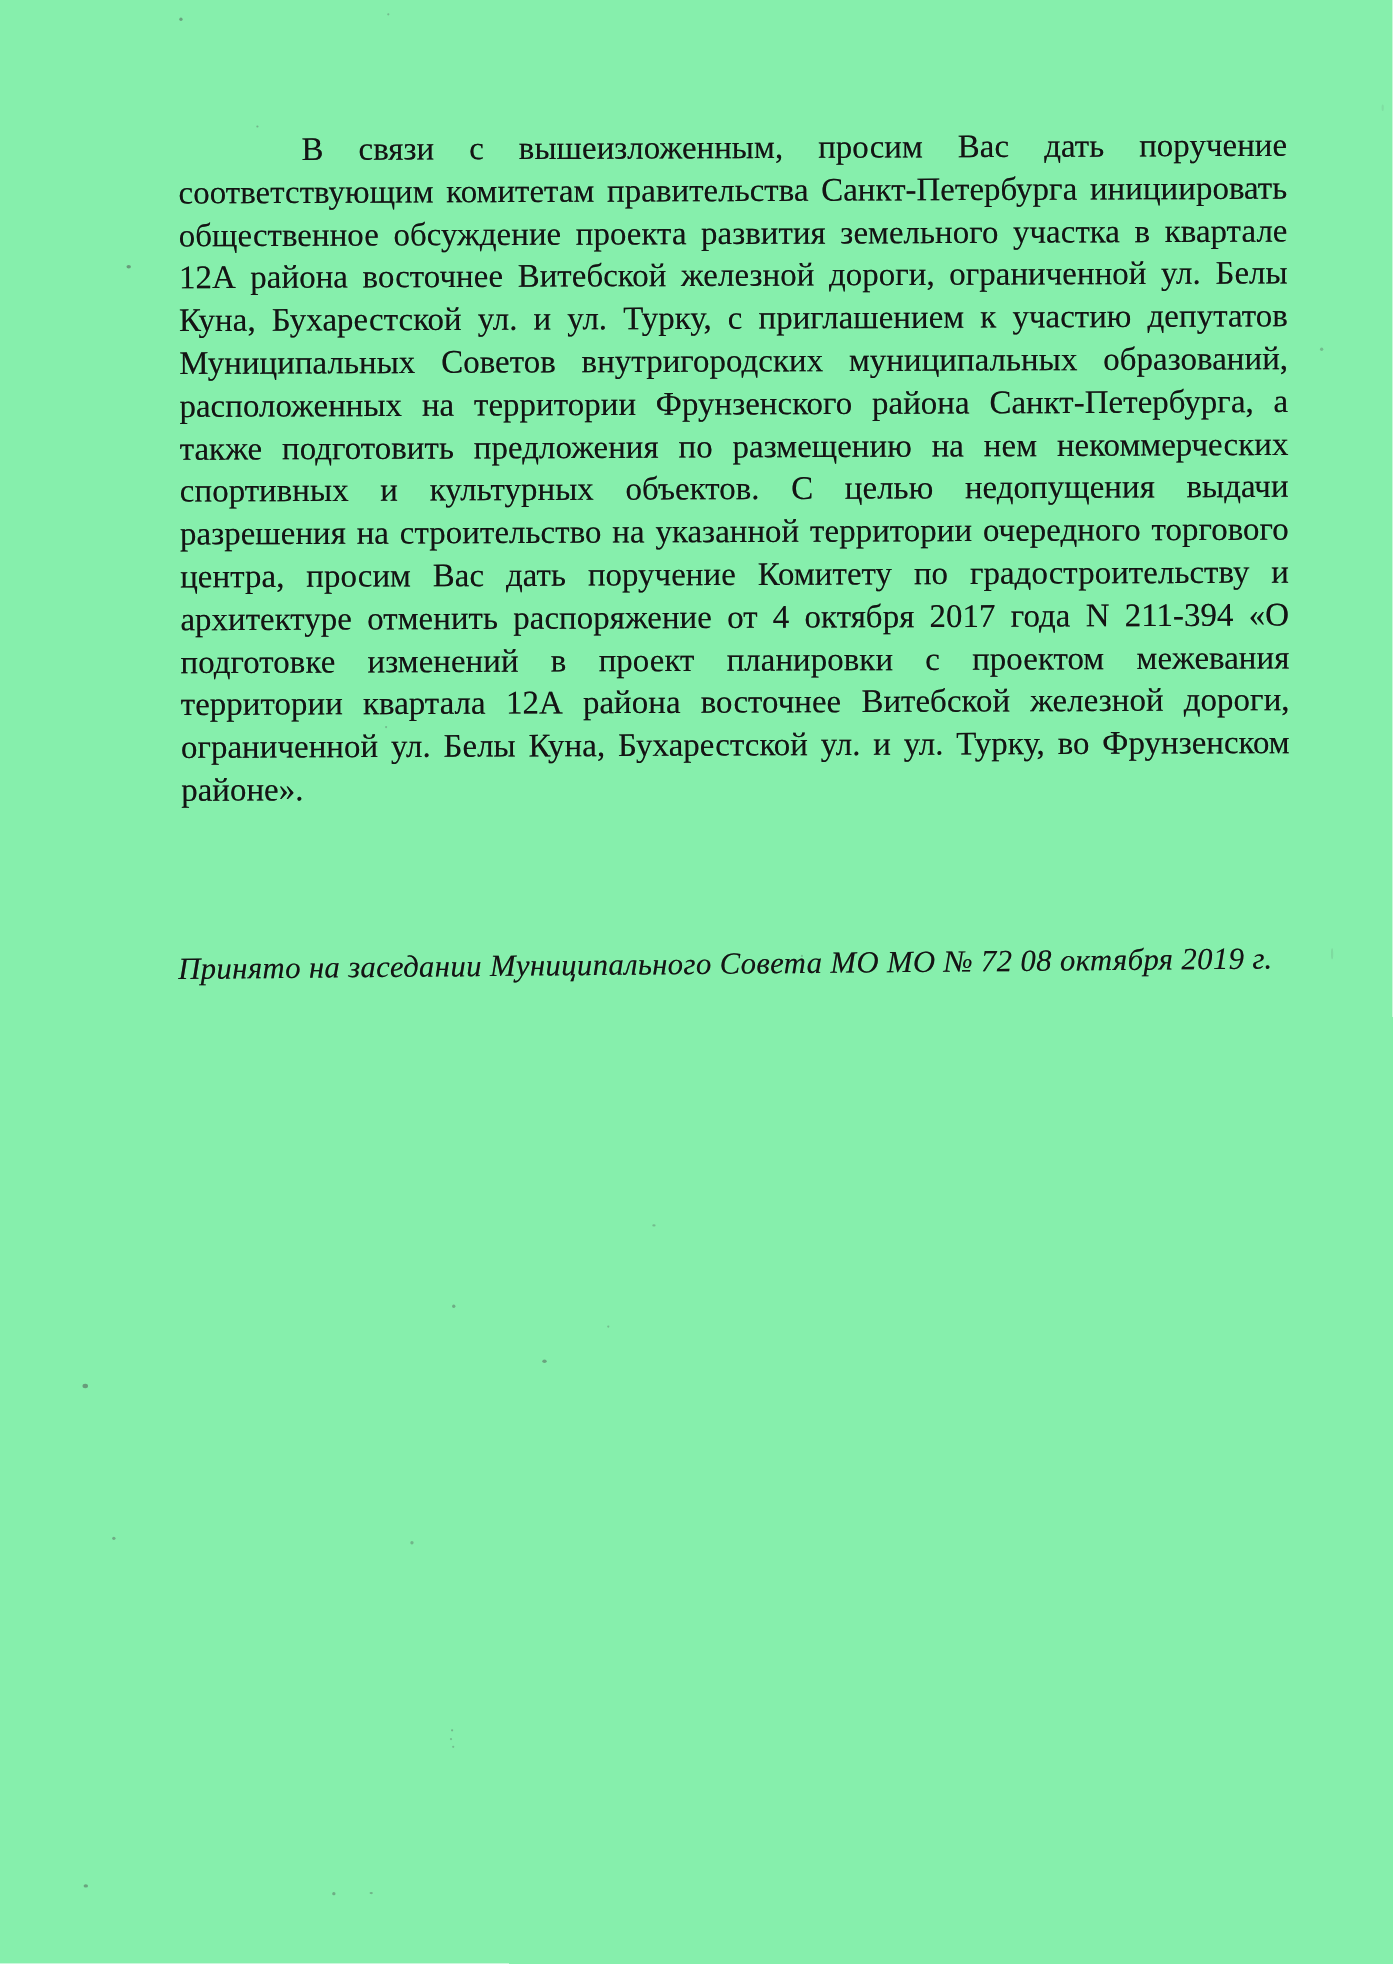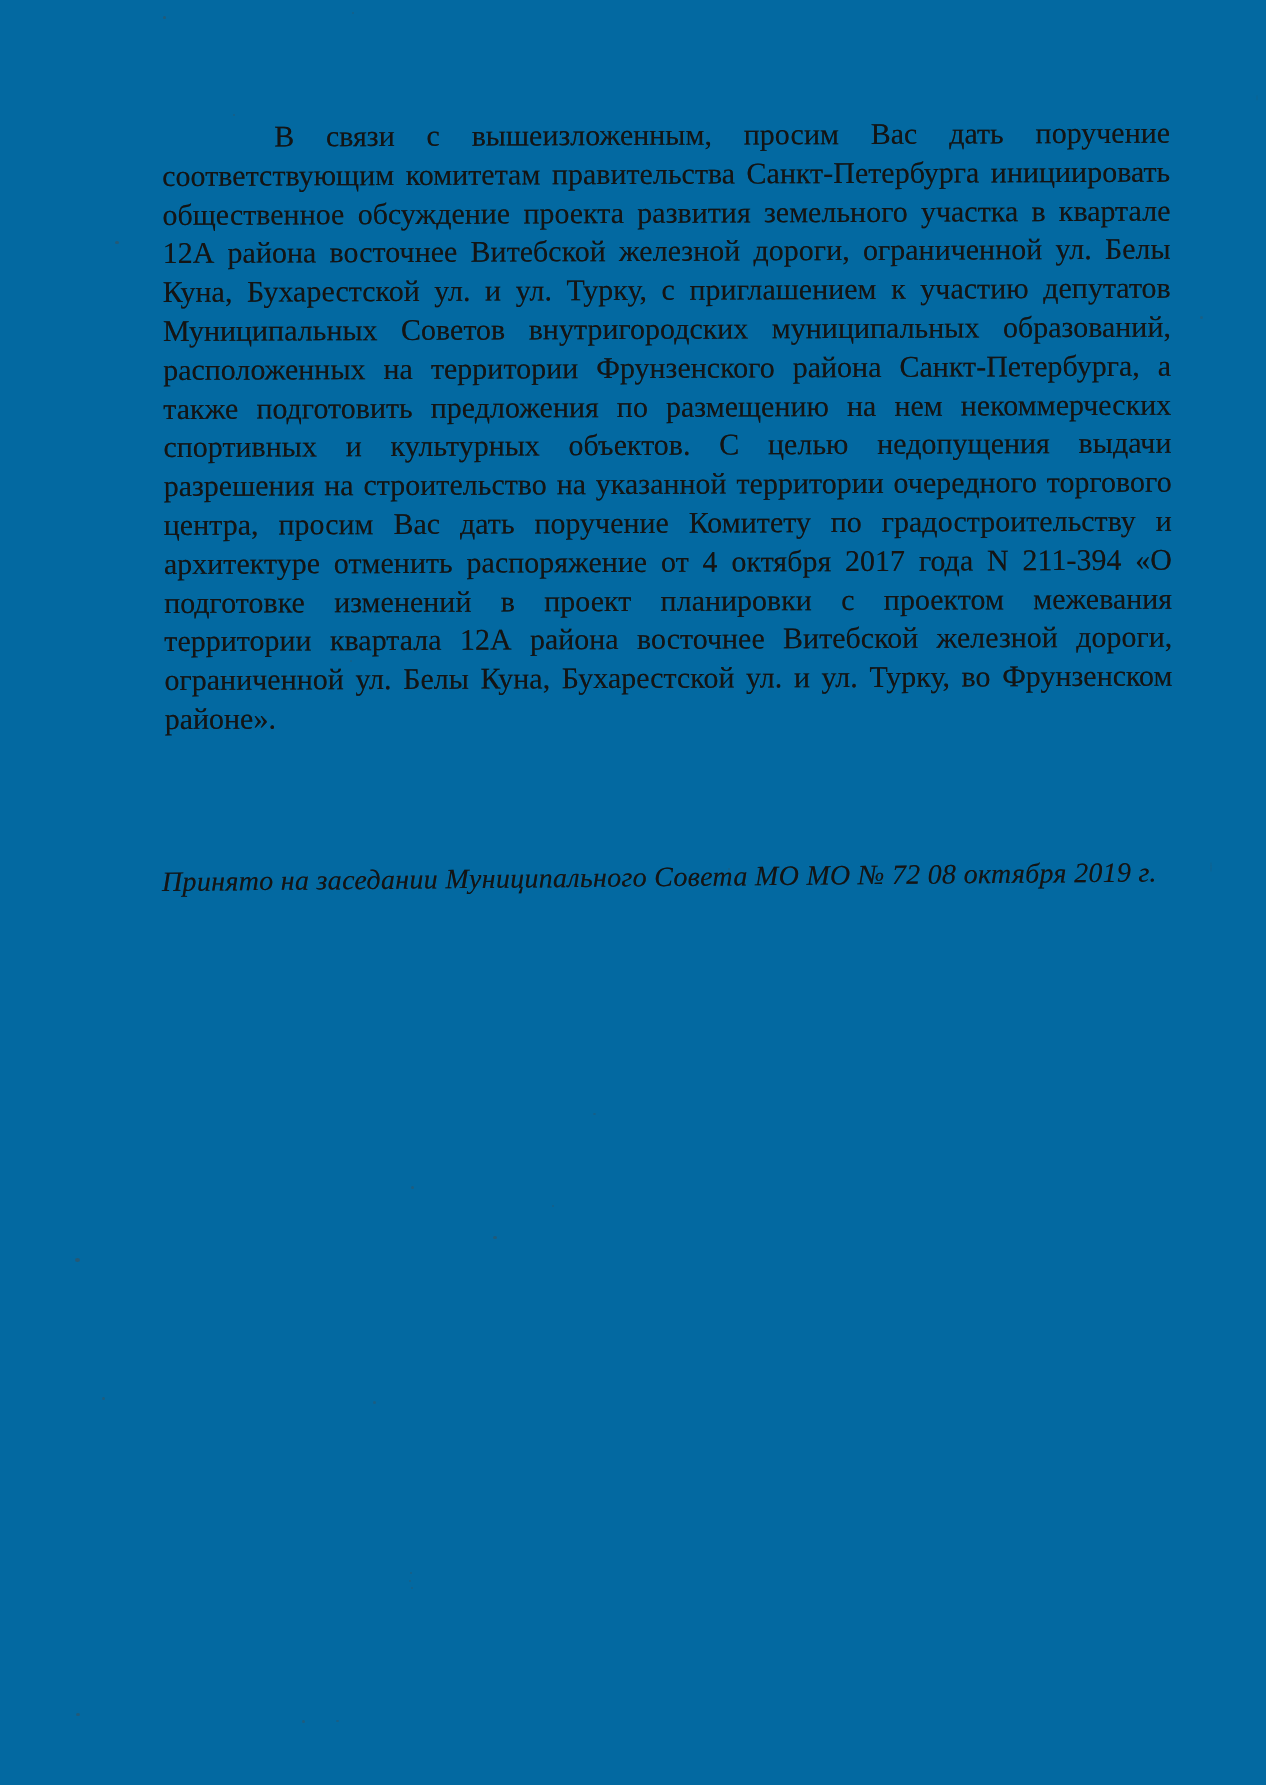--- a/index.html
+++ b/index.html
@@ -4,21 +4,21 @@
 <style>
   html, body {
     margin: 0;
     padding: 0;
     background: #ffffff;
   }
   .page {
     position: relative;
     width: 1266px;
     height: 1785px;
-    background: #0369a1;
+    background: #86efac;
     overflow: hidden;
     font-family: "Liberation Serif", "DejaVu Serif", serif;
     color: #141414;
   }
   .body-text {
     position: absolute;
     left: 162px;
     top: 118px;
     width: 1008px;
     transform: rotate(-0.25deg);

